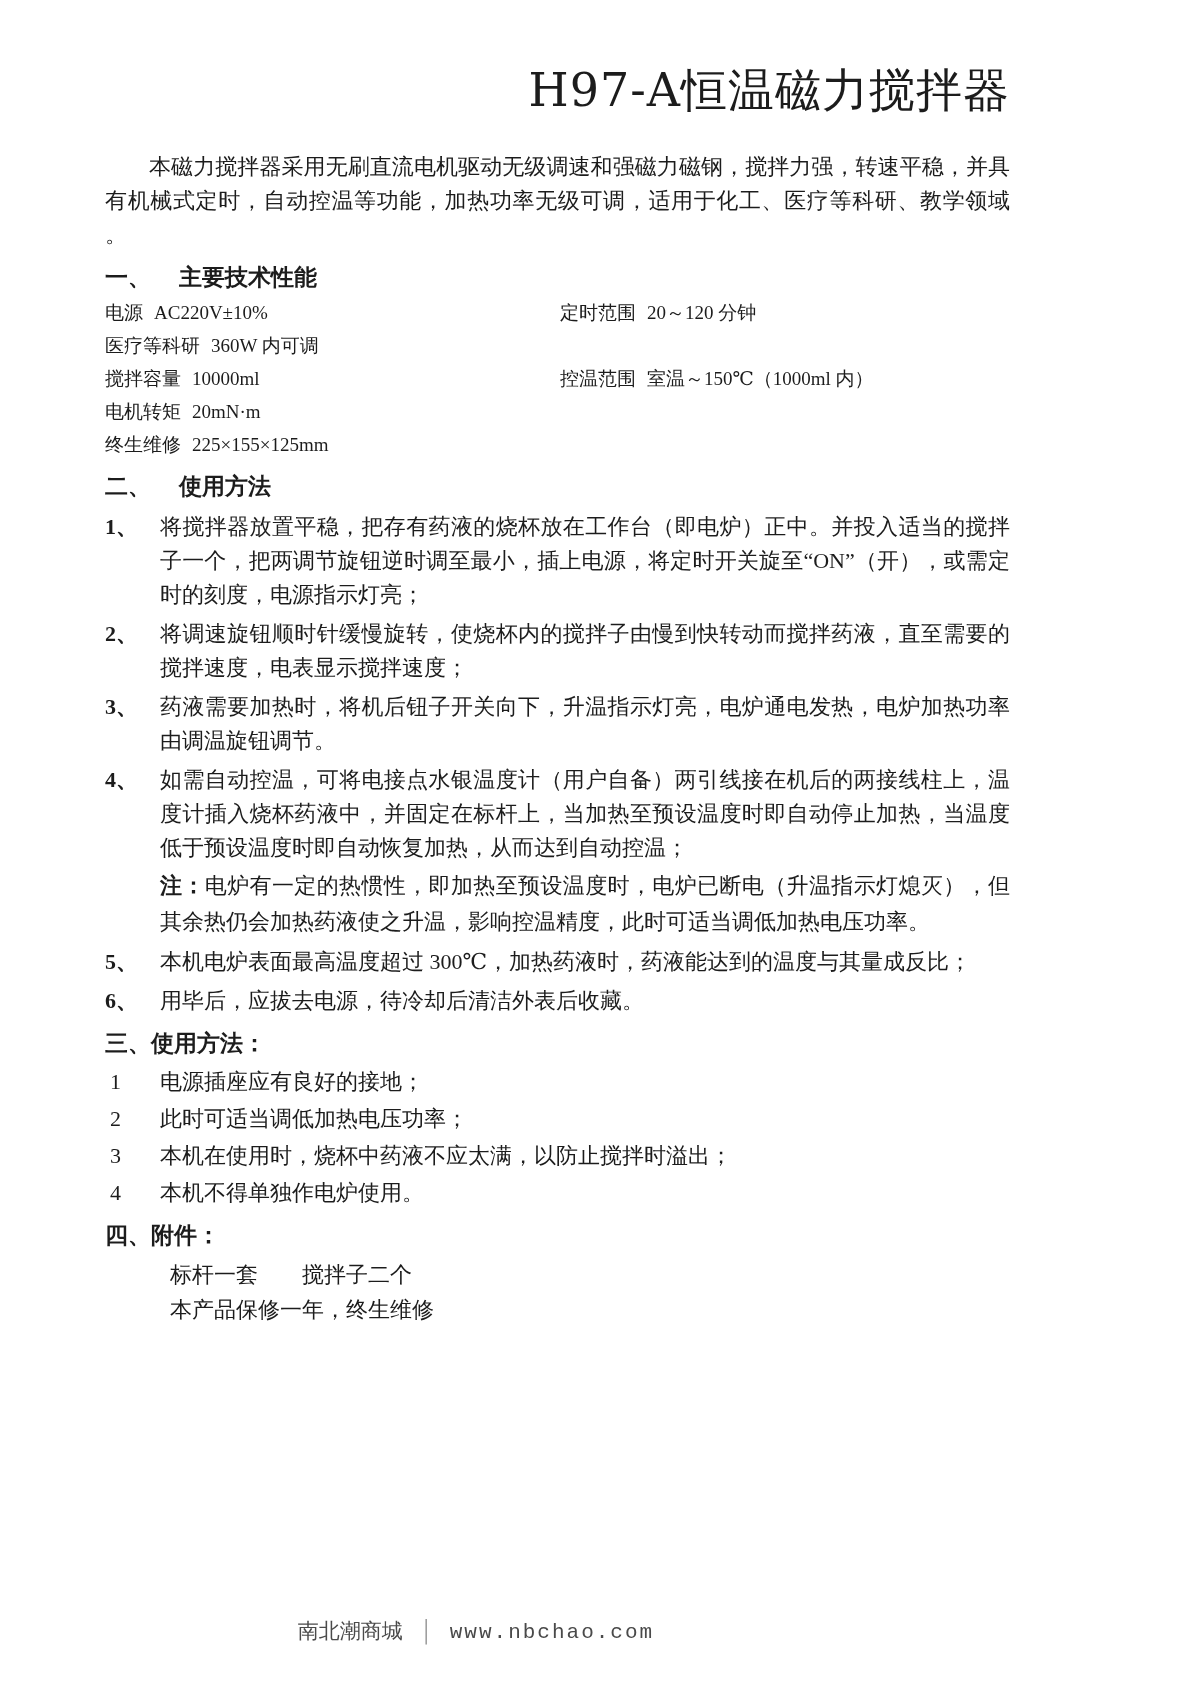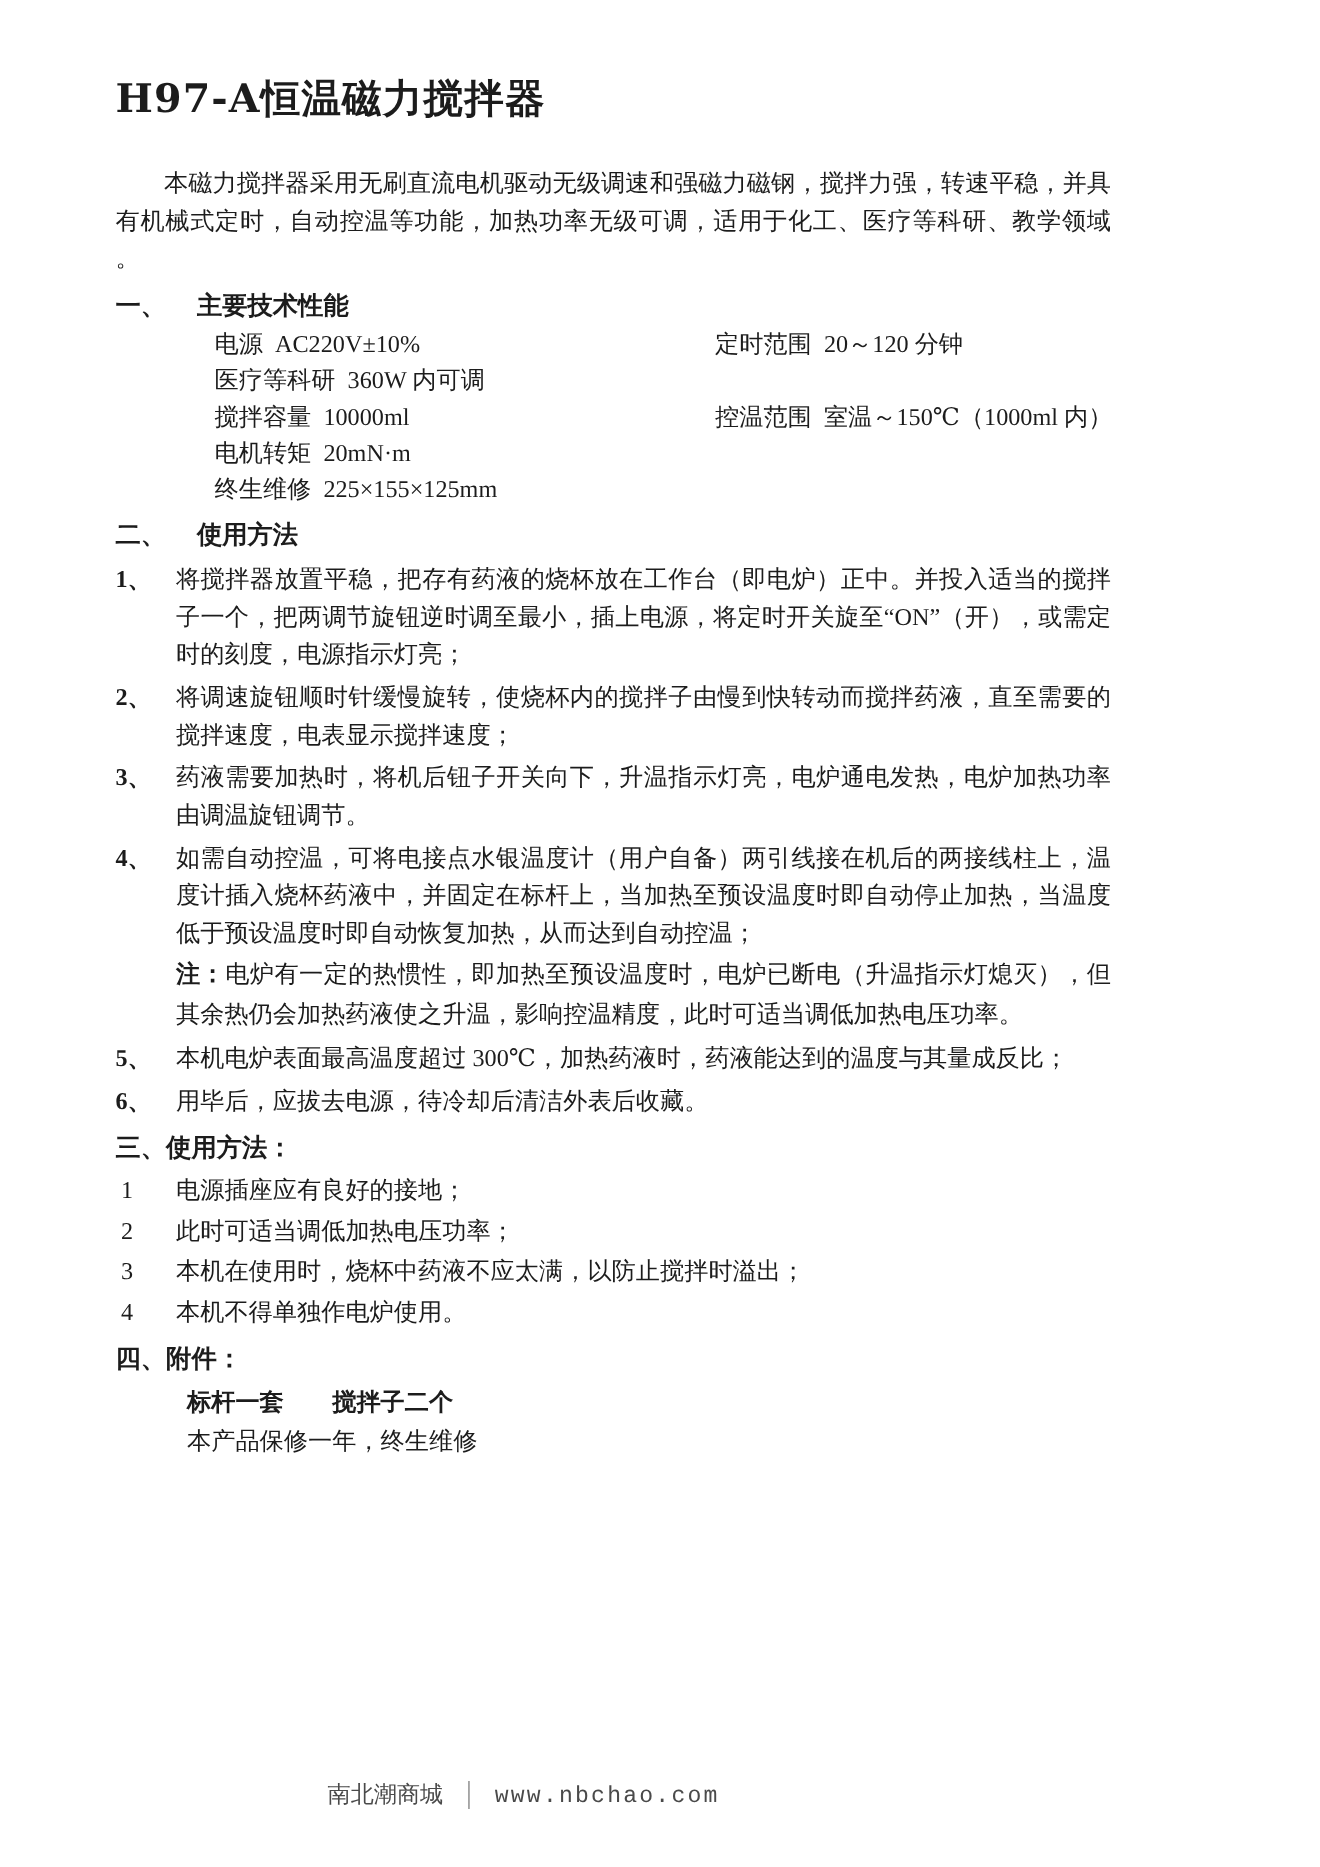--- a/index.html
+++ b/index.html
@@ -9,24 +9,24 @@
     background: #ffffff;
     color: #1c1c1c;
     font-family: "Liberation Serif", "DejaVu Serif", serif;
     position: relative;
     overflow: hidden;
   }
   .content { position: absolute; left: 105px; top: 0; width: 905px; }
 
   .title {
     margin: 62px 0 0 0;
-    text-align: left;
-    font-size: 36px;
+    text-align: right;
+    font-size: 46px;
     line-height: 56px;
-    font-weight: 700;
+    font-weight: 400;
     letter-spacing: 1px;
     font-family: "DejaVu Serif", "Liberation Serif", serif;
   }
 
   .intro {
     margin: 32px 0 0 0;
     font-size: 22px;
     line-height: 34px;
     text-align: justify;
     text-indent: 44px;
@@ -34,41 +34,41 @@
 
   .sec-head {
     margin-top: 6px;
     font-family: "Liberation Sans", "DejaVu Sans", sans-serif;
     font-weight: bold;
     font-size: 23px;
     line-height: 38px;
   }
   .sec-num.gap { margin-right: 28px; }
 
-  .specs { margin-left: 90px; font-size: 22px; line-height: 33px; }
+  .specs { font-size: 19px; line-height: 33px; }
   .spec-row { display: flex; }
   .spec-cell { display: flex; }
   .spec-cell.leftc { width: 455px; flex: none; }
   .spec-label { margin-right: 11px; white-space: nowrap; }
   .spec-value { white-space: nowrap; }
 
   .usage { font-size: 22px; line-height: 34px; }
   .u-item { display: flex; margin-top: 5px; }
   .u-num { width: 55px; flex: none; font-weight: bold; }
   .u-body { flex: 1; text-align: justify; }
   .u-note { margin-top: 3px; line-height: 36px; }
   .note-label { font-weight: bold; }
 
   .plist { font-size: 22px; line-height: 35px; }
   .p-item { display: flex; margin-top: 2px; }
   .p-num { width: 55px; flex: none; padding-left: 5px; }
   .p-body { flex: 1; }
 
   .acc-line { margin-left: 65px; font-size: 22px; line-height: 35px; }
-  .acc-line.first { margin-top: 3px; font-weight: bold; }
+  .acc-line.first { margin-top: 3px; }
 
   .footer {
     position: absolute; top: 1616px; left: 0;
     width: 952px;
     text-align: center;
     font-size: 21px;
     color: #4a4a4a;
     line-height: 30px;
   }
   .footer-sep { color: #9a9a9a; margin: 0 16px; font-weight: normal; }

